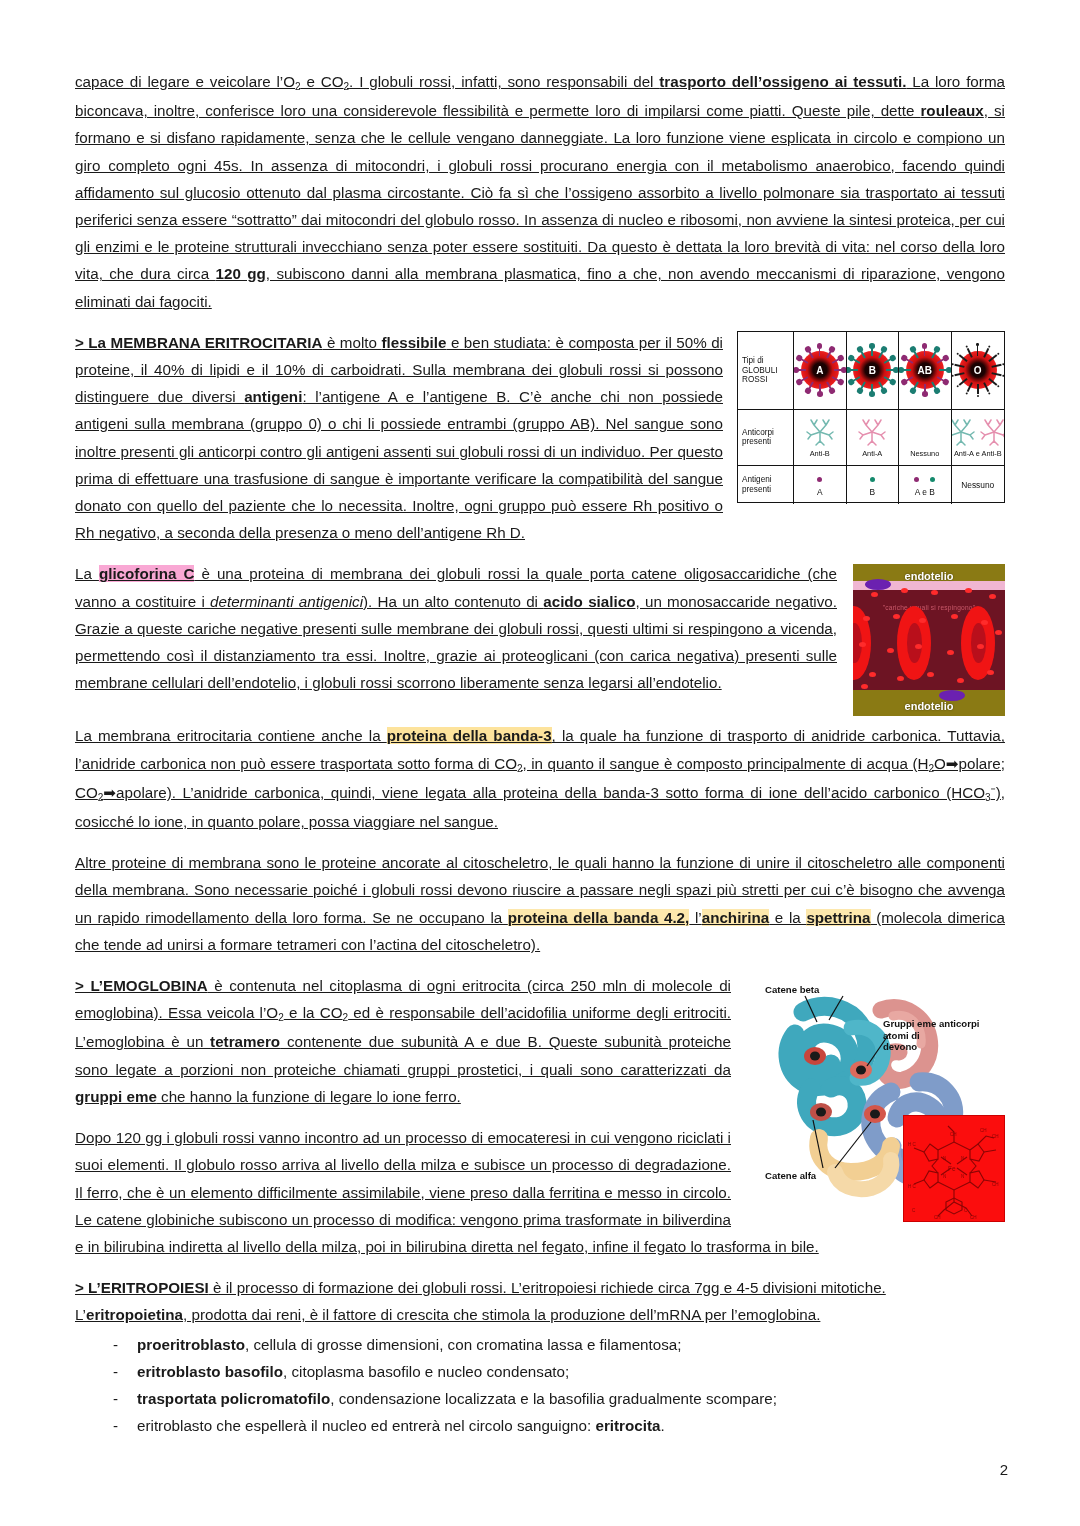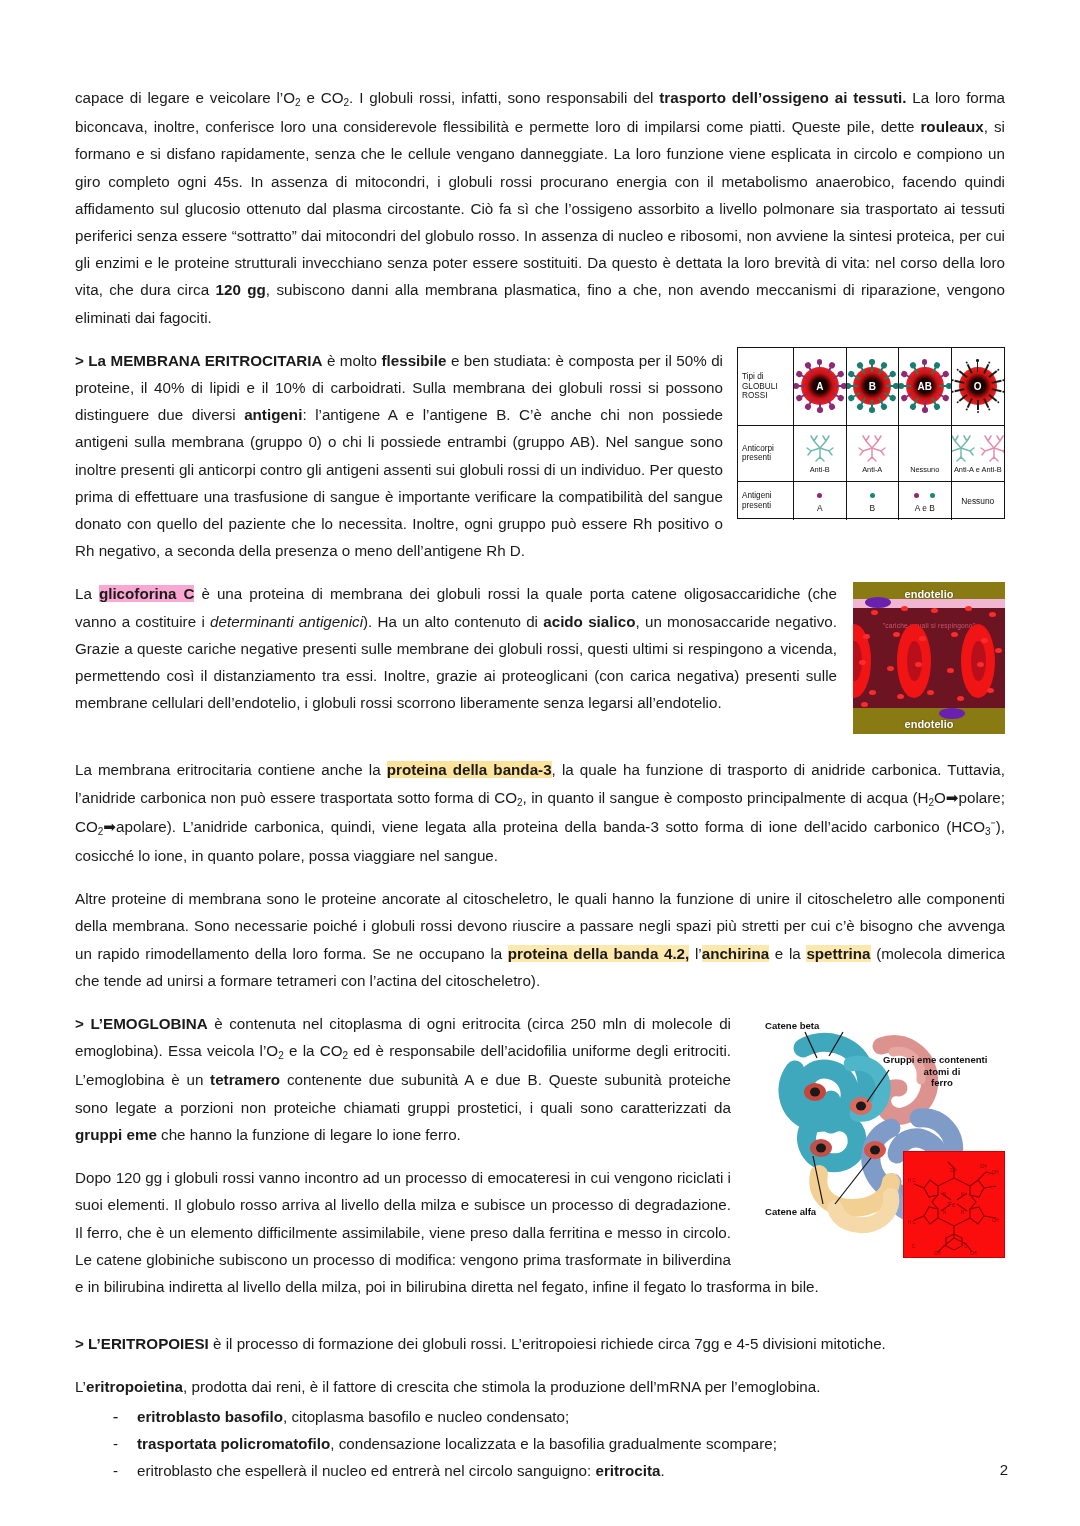--- a/index.html
+++ b/index.html
@@ -17,26 +17,27 @@
     overflow: hidden;
     box-sizing: border-box;
   }
   .content {
     position: absolute;
     left: 75px;
     top: 68px;
     width: 930px;
   }
   p.para {
-    margin: 16px 0 14px 0;
+    margin: 0 0 14px 0;
     font-size: 15.2px;
     line-height: 27.2px;
     text-align: justify;
     text-justify: inter-word;
     hyphens: none;
+    text-decoration: underline;
   }
   b, .b { font-weight: bold; }
   i, .i { font-style: italic; }
   sub { font-size: 10px; vertical-align: baseline; position: relative; top: 3px; }
   .hl-light { background: #f9a8d4; }
   .hl-strong { background: #fde39c; }
   .hl-mid { background: #fde8ad; }
 
   
   .float-table {
@@ -184,21 +185,21 @@
 
   
   .hb { width: 262px; height: 250px; position: relative; background:#fff; }
   .hb svg { position: absolute; left: 0; top: 0; }
   .hb .hblab {
     position: absolute; font-family: "Liberation Sans", sans-serif;
     font-size: 9.6px; font-weight: bold; color: #111; line-height: 11.5px;
   }
   .hb .lab-beta { left: 22px; top: 12px; }
   .hb .lab-eme { left: 140px; top: 46px; width: 118px; }
-  .hb .lab-eme .l2 { display:block; text-align:center; }
+  .hb .lab-eme .l2 { display:block; text-align:left; }
   .hb .lab-alfa { left: 22px; top: 198px; }
   .heme-inset {
     position: absolute; right: 0px; bottom: 0px;
     width: 100px; height: 105px; background: #fb0d0d;
     border: 1px solid #c00;
     overflow: hidden;
   }
   .heme-inset svg { position: absolute; left:0; top:0; }
 
   .bullets { margin: 2px 0 0 0; padding: 0; list-style: none; }
@@ -629,23 +630,23 @@
           </g>
 
           <path d="M62 24 L74 50" stroke="#111" stroke-width="1.2" fill="none"></path>
           <path d="M100 24 L86 48" stroke="#111" stroke-width="1.2" fill="none"></path>
           <path d="M146 62 L124 94" stroke="#111" stroke-width="1.2" fill="none"></path>
           <path d="M80 196 L70 148" stroke="#111" stroke-width="1.2" fill="none"></path>
           <path d="M92 196 L128 150" stroke="#111" stroke-width="1.2" fill="none"></path>
         </svg>
         <div class="hblab lab-beta">Catene beta</div>
         <div class="hblab lab-eme">
-          <span>Gruppi eme contenenti</span>
+          <span>Gruppi eme anticorpi</span>
           <span class="l2">atomi di</span>
-          <span class="l2">ferro</span>
+          <span class="l2">devono</span>
         </div>
         <div class="hblab lab-alfa">Catene alfa</div>
 
         <div class="heme-inset">
           <svg width="100" height="105" viewBox="0 0 100 105">
             <g stroke="#8a0505" stroke-width="1.1" fill="none">
 
               <polygon points="34,34 26,28 20,36 25,45 34,43"></polygon>
               <polygon points="66,34 74,28 80,36 75,45 66,43"></polygon>
               <polygon points="34,66 26,72 20,64 25,55 34,57"></polygon>
@@ -695,20 +696,21 @@
     <p class="para"><span>Dopo 120 gg i globuli rossi vanno incontro ad un processo di emocateresi in cui vengono riciclati i suoi elementi. Il globulo rosso arriva al livello della milza e subisce un processo di degradazione. Il ferro, che è un elemento difficilmente assimilabile, viene preso dalla ferritina e messo in circolo. Le catene globiniche subiscono un processo di modifica: vengono prima trasformate in biliverdina e in bilirubina indiretta al livello della milza, poi in bilirubina diretta nel fegato, infine il fegato lo trasforma in bile.</span></p>
 
     <div class="clearer"></div>
 
     <p class="para" style="margin-bottom:0"><b>&gt; L’</b><b>ERITROPOIESI</b><span> è il processo di formazione dei globuli rossi. L’eritropoiesi richiede circa 7gg e 4-5 divisioni mitotiche.</span></p>
     <p class="para" style="margin-bottom:0"><span>L’</span><b>eritropoietina</b><span>, prodotta dai reni, è il fattore di crescita che stimola la produzione dell’mRNA per l’emoglobina.</span></p>
 
     <ul class="bullets">
       <li>
         <span class="dash">-</span>
+        <span><b>proeritroblasto</b><span>, cellula di grosse dimensioni, con cromatina lassa e filamentosa;</span></span>
       </li>
       <li>
         <span class="dash">-</span>
         <span><b>eritroblasto basofilo</b><span>, citoplasma basofilo e nucleo condensato;</span></span>
       </li>
       <li>
         <span class="dash">-</span>
         <span><b>trasportata policromatofilo</b><span>, condensazione localizzata e la basofilia gradualmente scompare;</span></span>
       </li>
       <li>

